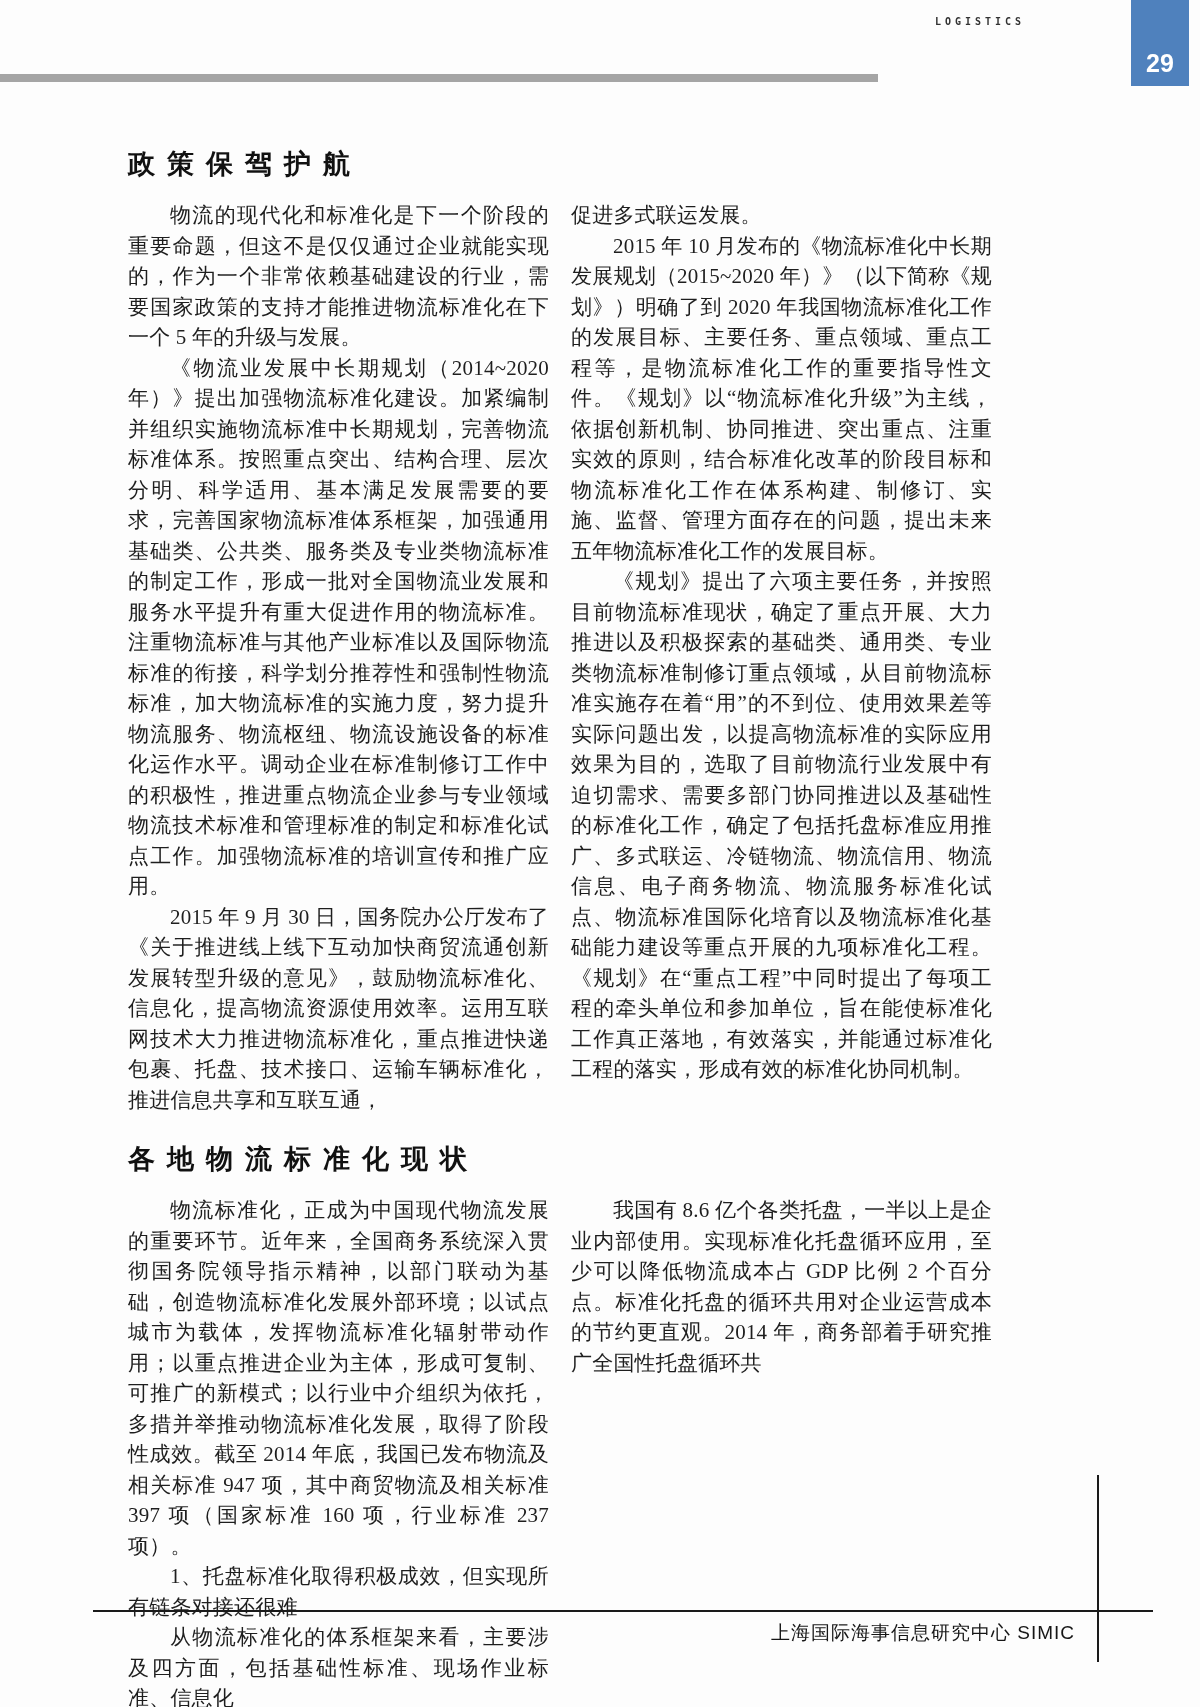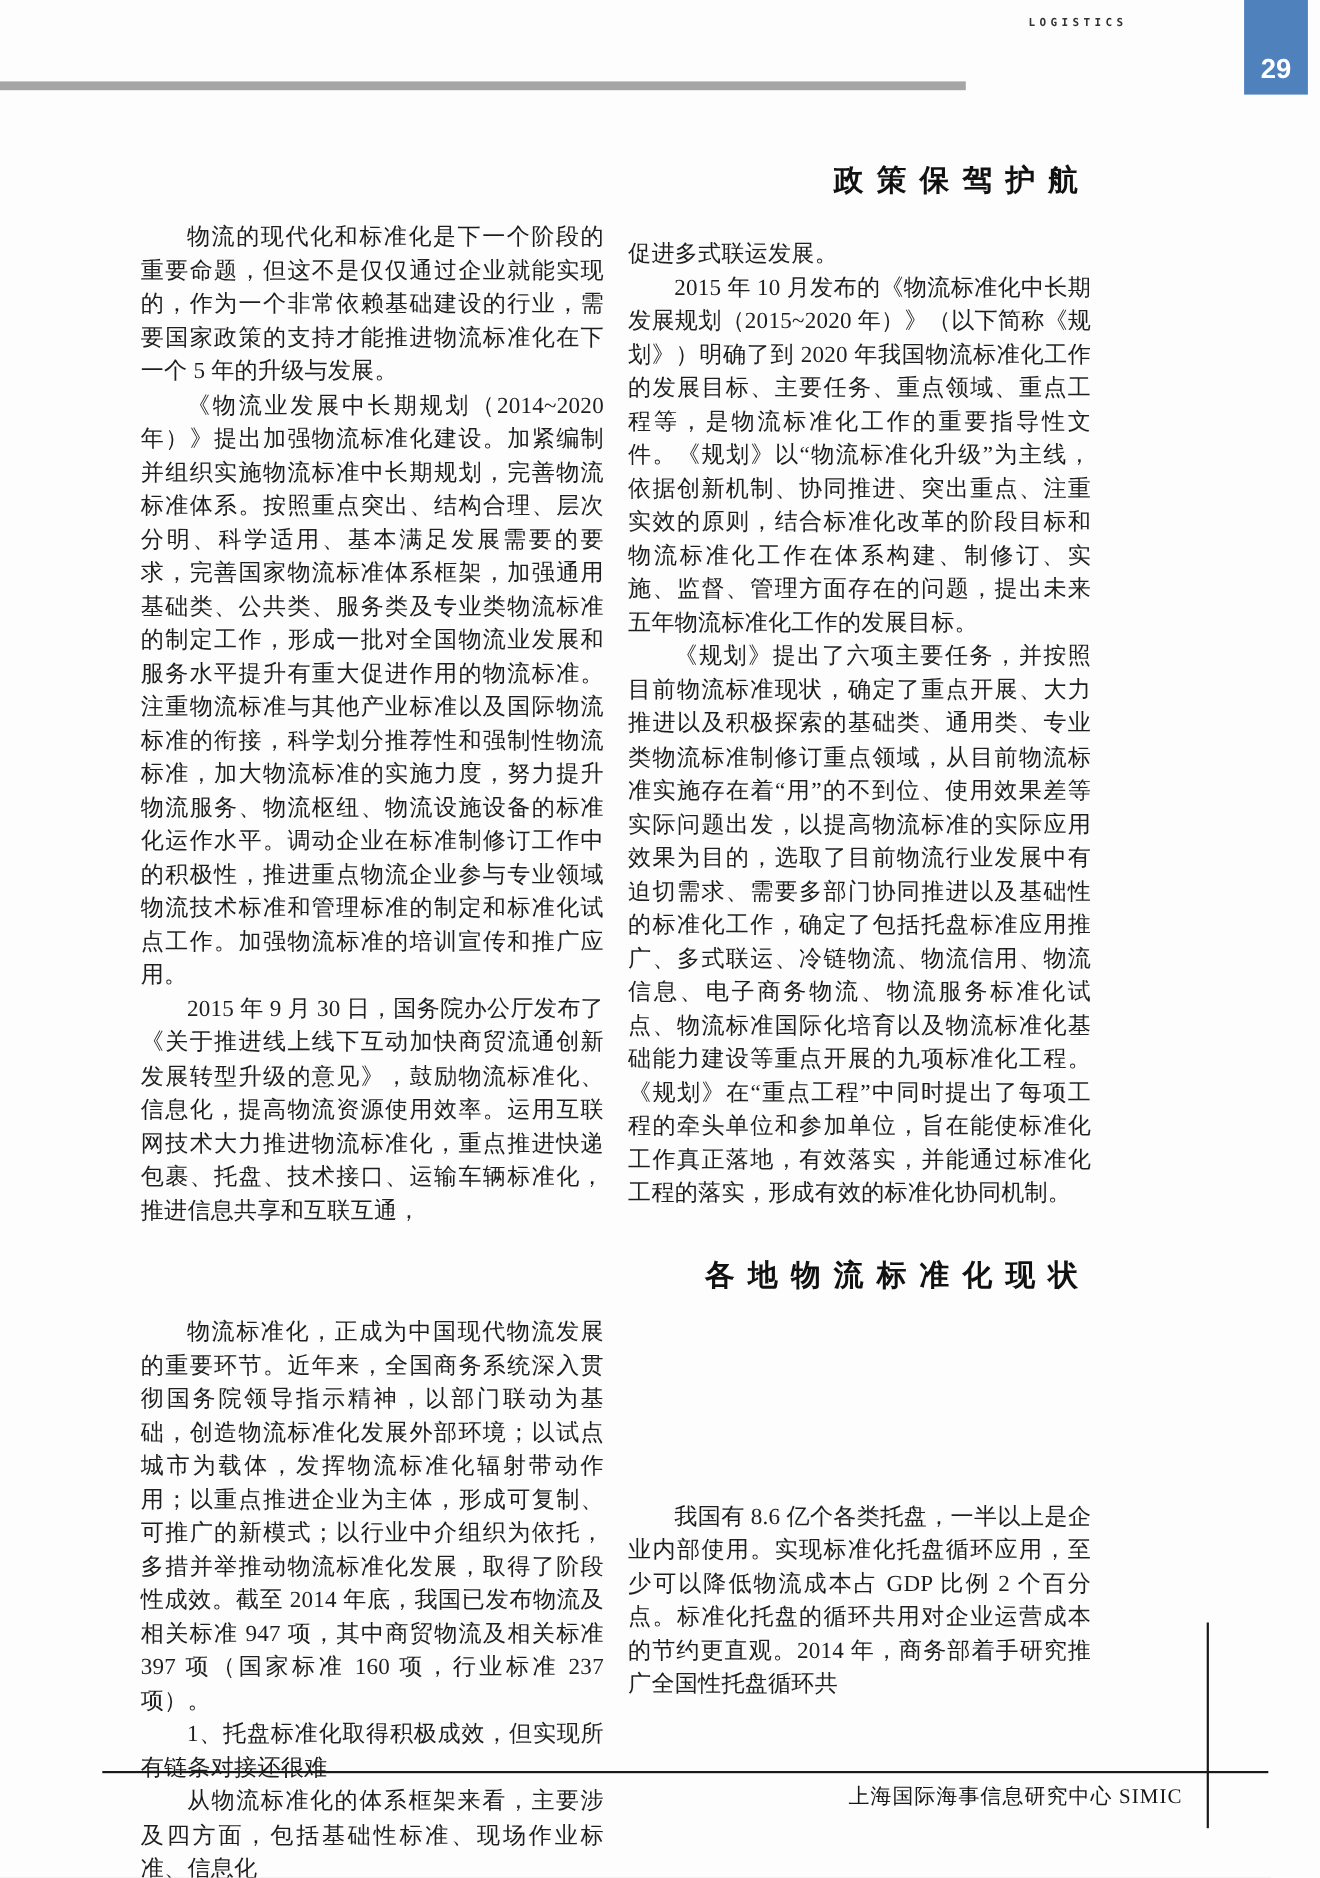--- a/index.html
+++ b/index.html
@@ -38,48 +38,48 @@
     display:flex;align-items:flex-end;justify-content:center;
     color:#fff;font-family:"Liberation Sans","DejaVu Sans",sans-serif;
     font-size:25px;font-weight:bold;padding-bottom:8px;box-sizing:border-box;
   }
 
   
   .content{
     position:absolute;left:128px;top:146px;width:864px;
   }
   .section-heading{
-    text-align:right;
+    text-align:left;
     font-size:27px;font-weight:900;
     letter-spacing:12px;
     margin:0 0 18px 0;
     color:#111;
   }
   .section + .section{margin-top:26px;}
-  .cols{display:flex;gap:22px;align-items:center;}
+  .cols{display:flex;gap:22px;}
   .col{width:421px;}
   .col p.para{
     margin:0;
     font-size:21px;
     line-height:30.5px;
     text-align:justify;
     letter-spacing:0.2px;
   }
   .col p.para.indent{text-indent:2em;}
 
   
   .footer-hline{
     position:absolute;left:93px;top:1610px;width:1060px;height:2px;background:#1a1a1a;
   }
   .footer-vline{
     position:absolute;left:1097px;top:1475px;width:2px;height:187px;background:#1a1a1a;
   }
   .footer-text{
     position:absolute;right:125px;top:1620px;
-    font-family:Liberation Serif, serif;
+    font-family:Liberation Sans, sans-serif;
     font-size:19px;color:#161616;letter-spacing:1px;
   }
 </style>
 </head>
 <body>
 
 <div class="page">
 
   <div class="header-rule"></div>
   <div class="header-title">

